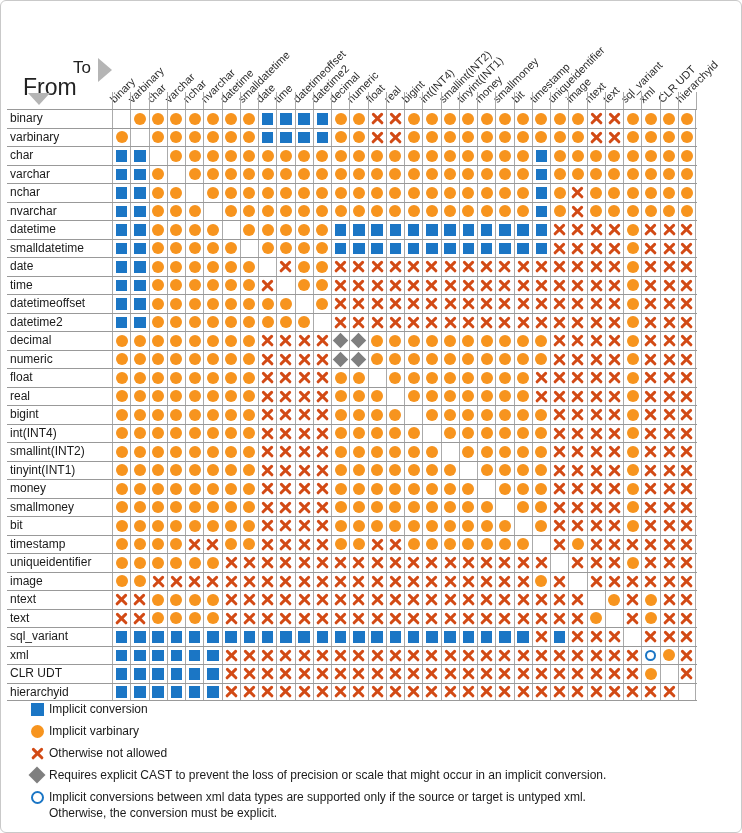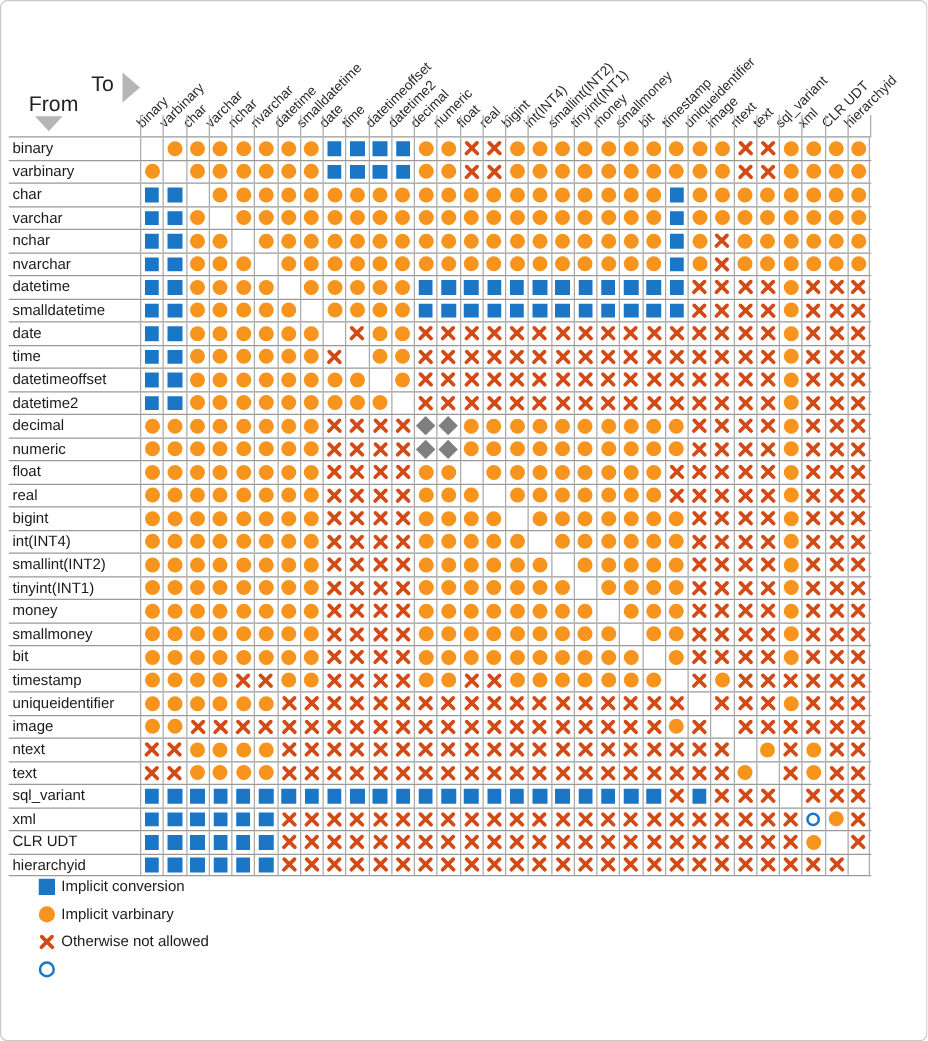--- a/index.html
+++ b/index.html
@@ -1,21 +1,21 @@
 <!DOCTYPE html>
 <html style="--blue: #1B76C5; --orange: #F7941E; --red: #D24A15; --gray: #7F7F7F;"><head>
 <meta charset="utf-8">
 <style>
   html,body{margin:0;padding:0;background:#fff;}
   body{font-family:"Liberation Sans", sans-serif;}
   .canvas{position:relative;width:742px;height:833px;background:#fff;border:1px solid #c9c9c9;border-radius:6px;box-sizing:border-box;overflow:hidden;}
 
   
   .to-label{position:absolute;left:72px;top:57px;font-size:17px;color:#222;}
-  .from-label{position:absolute;left:22px;top:73px;font-size:17px;color:#222;}
+  .from-label{position:absolute;left:22px;top:73px;font-size:23px;color:#222;}
   .tri-right{position:absolute;left:97px;top:57px;width:0;height:0;border-top:12px solid transparent;border-bottom:12px solid transparent;border-left:14px solid #b5b5b5;}
   .tri-down{position:absolute;left:27px;top:92px;width:0;height:0;border-left:11px solid transparent;border-right:11px solid transparent;border-top:12px solid #b5b5b5;}
 
   
   .colhead{position:absolute;top:92px;height:12px;line-height:12px;font-size:11px;color:#2b2b2b;white-space:nowrap;transform:rotate(-45deg);transform-origin:0 100%;}
   .tick{position:absolute;top:91px;width:1px;height:17px;background:#ababab;}
 
   
   #grid{position:absolute;left:6px;top:108px;width:690px;}
   .mrow{display:flex;height:18.5px;border-top:1px solid #999;box-sizing:border-box;}
@@ -3248,17 +3248,25 @@
         <div class="ltext">Implicit varbinary</div>
       </div>
       <div class="litem">
         <span class="lglyph">
           <span class="xx"></span>
         </span>
         <div class="ltext">Otherwise not allowed</div>
       </div>
       <div class="litem">
         <span class="lglyph">
+          <span class="dd"></span>
+        </span>
+        <div class="ltext">Requires explicit CAST to prevent the loss of precision or scale that might occur in an implicit conversion.</div>
+      </div>
+      <div class="litem">
+        <span class="lglyph">
           <span class="oo"></span>
         </span>
+        <div class="ltext">Implicit conversions between xml data types are supported only if the source or target is untyped xml.
+Otherwise, the conversion must be explicit.</div>
       </div>
     </div>
 </div>
 
 </body></html>

